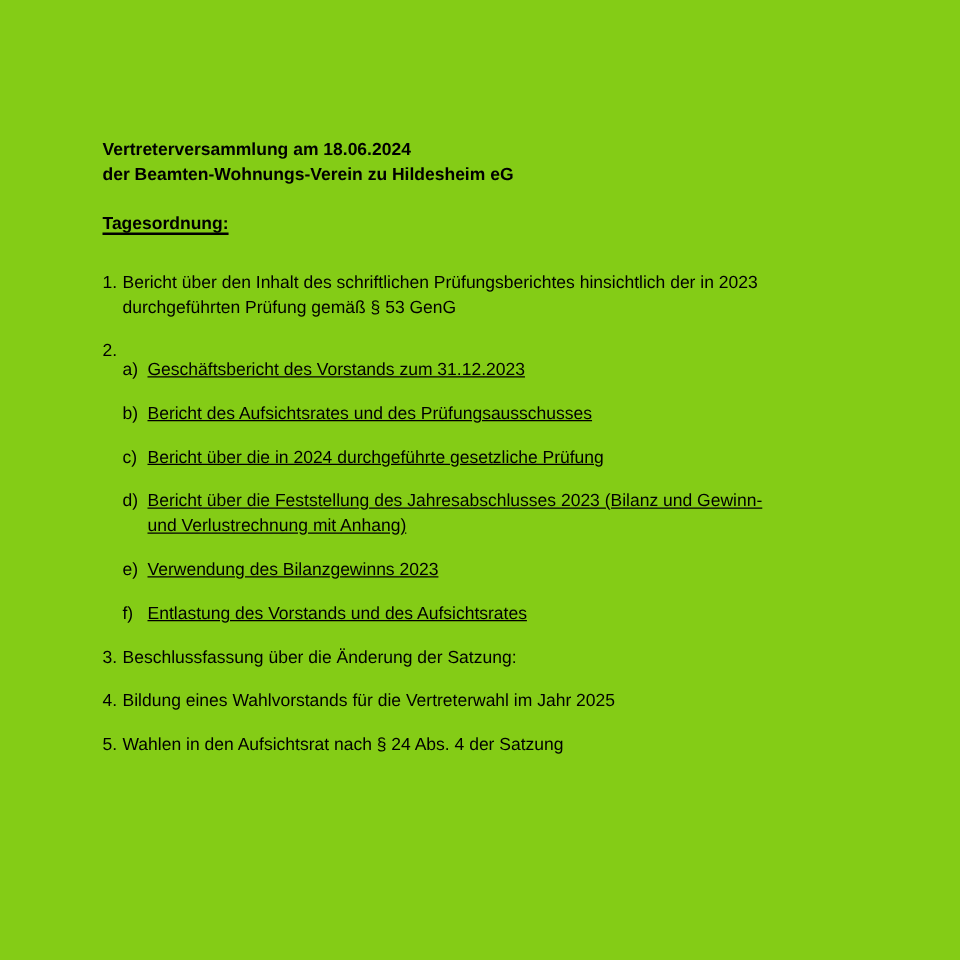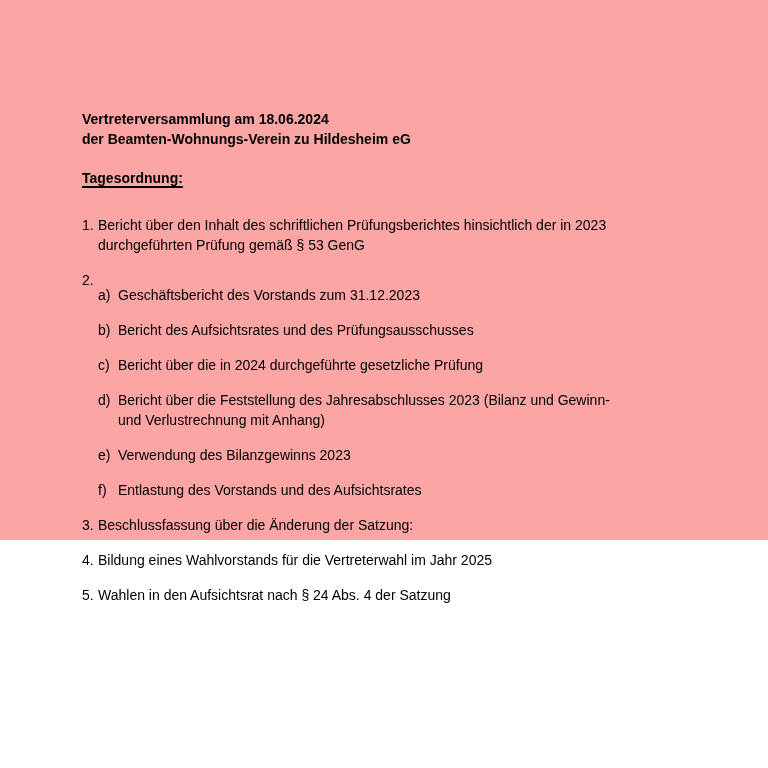--- a/index.html
+++ b/index.html
@@ -12,23 +12,23 @@
     height: 768px;
     overflow: hidden;
     font-family: "Liberation Sans", "DejaVu Sans", sans-serif;
     font-size: 14px;
     line-height: 20px;
     color: #000000;
   }
   .page {
     box-sizing: border-box;
     width: 768px;
-    height: 540px;
+    height: 768px;
     padding: 109px 90px 0 82px;
-    background: #fca5a5;
+    background: #84cc16;
   }
   .doc-header .h-line {
     font-weight: bold;
   }
   .section-heading {
     margin-top: 19px;
     font-weight: bold;
     text-decoration: underline;
     text-decoration-thickness: 2px;
     text-underline-offset: 3px;
@@ -62,20 +62,21 @@
   .subitem:last-child {
     margin-bottom: 0;
   }
   .letter {
     width: 20px;
     flex-shrink: 0;
   }
   .sub-body {
     flex: 1;
     max-width: 558px;
+    text-decoration: underline;
   }
   .line {
     display: block;
   }
   .line-gap {
     margin-top: 3px;
   }
 </style>
 </head>
 <body>

